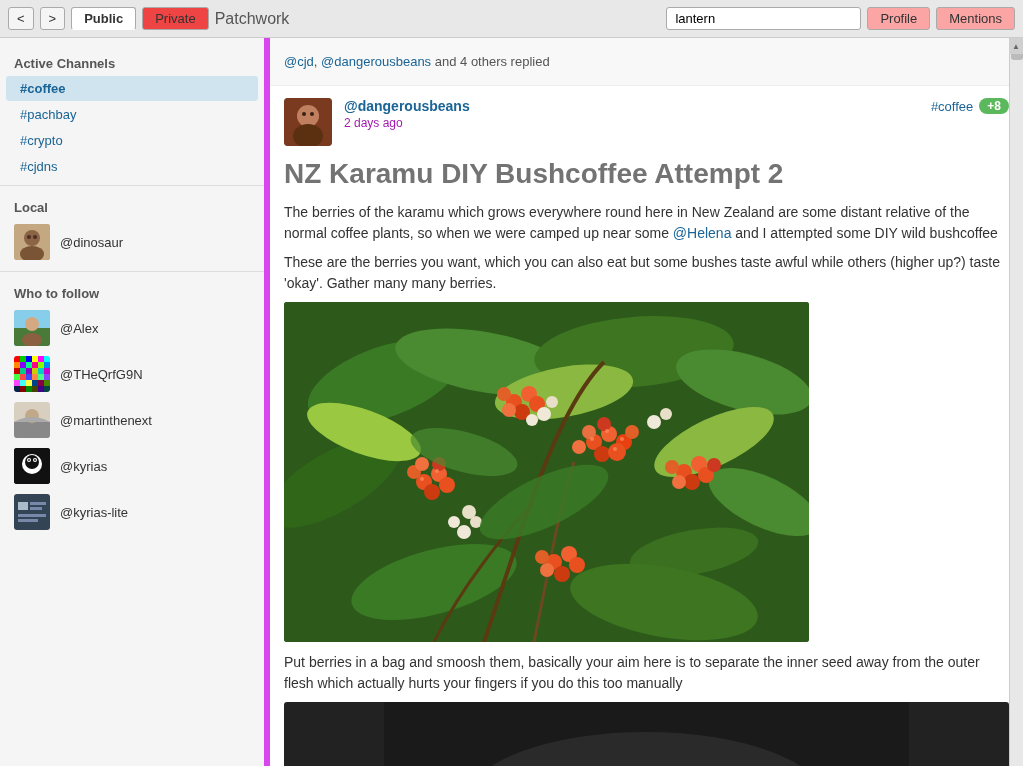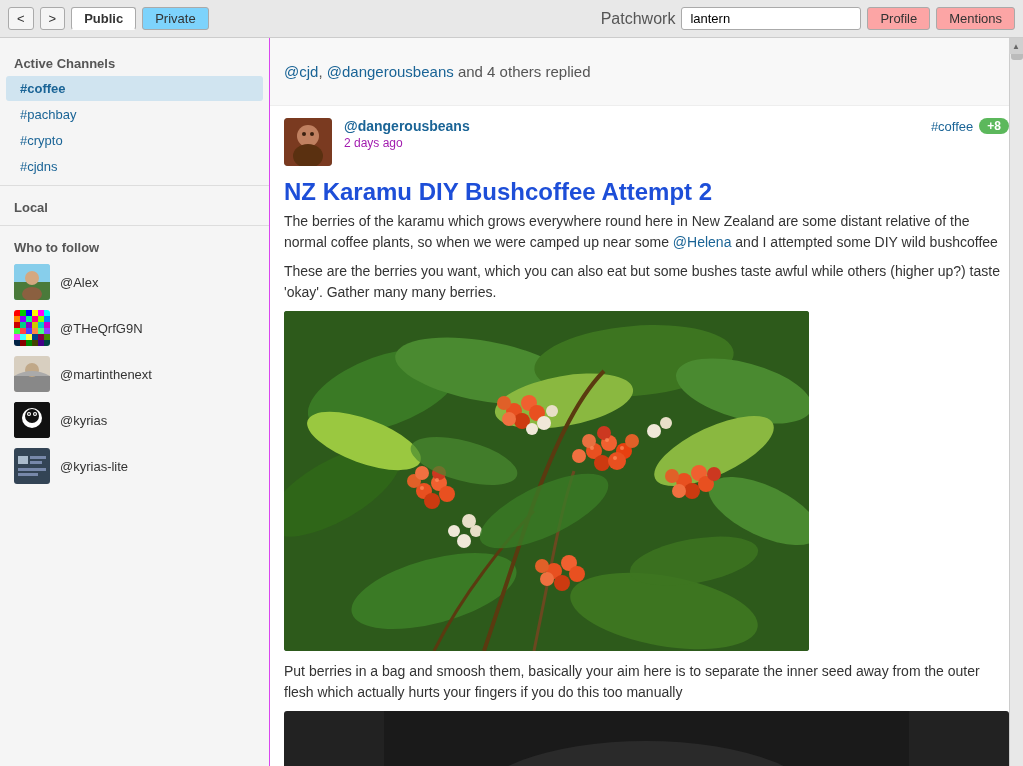--- a/index.html
+++ b/index.html
@@ -19,46 +19,46 @@
     .nav-btn {
       background: #f5f5f5;
       border: 1px solid #aaa;
       border-radius: 3px;
       padding: 3px 8px;
       cursor: pointer;
       font-size: 13px;
       color: #333;
     }
     .tab-btn {
-      background: #7dd3fc;
+      background: #ef4444;
       border: 1px solid #aaa;
       border-radius: 3px;
       padding: 3px 12px;
       cursor: pointer;
       font-size: 13px;
       color: #333;
     }
     .tab-btn.active {
       background: #fff;
       border-bottom-color: #fff;
       font-weight: bold;
     }
     .app-title {
       flex: 1;
-      text-align: right;
+      text-align: left;
       font-size: 16px;
       color: #555;
       font-weight: normal;
     }
     .search-input {
       border: 1px solid #aaa;
       border-radius: 3px;
       padding: 3px 8px;
       font-size: 13px;
-      width: 180px;
+      width: 195px;
     }
     .action-btn {
       background: #fca5a5;
       border: 1px solid #aaa;
       border-radius: 3px;
       padding: 3px 12px;
       cursor: pointer;
       font-size: 13px;
       color: #333;
     }
@@ -68,21 +68,21 @@
       display: flex;
       flex: 1;
       overflow: hidden;
     }
 
     
     #sidebar {
       width: 270px;
       min-width: 270px;
       background: #f5f5f5;
-      border-right: 1px solid #d946ef;
+      border-right: 6px solid #d946ef;
       overflow-y: auto;
       padding: 10px 0;
       position: relative;
     }
     .section-title {
       font-size: 13px;
       font-weight: bold;
       color: #555;
       padding: 8px 14px 4px;
     }
@@ -112,22 +112,22 @@
     
     #content {
       flex: 1;
       overflow-y: auto;
       background: #fff;
       position: relative;
     }
     .replied-line {
       background: #f8f8f8;
       border-bottom: 1px solid #eee;
-      padding: 25px 14px;
-      font-size: 15px;
+      padding: 16px 14px;
+      font-size: 13px;
       color: #555;
     }
     .replied-line a { color: #1a6496; text-decoration: none; }
 
     
     .post-container {
       padding: 12px 14px;
       border-bottom: 1px solid #eee;
     }
     .post-header {
@@ -160,24 +160,24 @@
     }
     .tag-count {
       background: #5cb85c;
       color: white;
       border-radius: 10px;
       padding: 1px 8px;
       font-size: 12px;
       font-weight: bold;
     }
     .post-title {
-      font-size: 24px;
+      font-size: 28px;
       font-weight: bold;
-      color: #1d4ed8;
-      margin-bottom: 4px;
+      color: #737373;
+      margin-bottom: 10px;
       line-height: 1.3;
     }
     .post-text {
       font-size: 14px;
       color: #333;
       line-height: 1.5;
       margin-bottom: 8px;
     }
     .post-text a { color: #1a6496; text-decoration: none; }
     .post-image {
@@ -246,20 +246,32 @@
     <div class="section-title">Active Channels</div>
 
     <a class="channel-tag active">#coffee</a>
     <a class="channel-tag">#pachbay</a>
     <a class="channel-tag">#crypto</a>
     <a class="channel-tag">#cjdns</a>
 
     <div class="divider"></div>
 
     <div class="section-title">Local</div>
+    <div class="local-user">
+      <div class="avatar-dinosaur">
+        <svg width="36" height="36" viewBox="0 0 36 36">
+          <rect width="36" height="36" fill="#c4a882"></rect>
+          <circle cx="18" cy="14" r="8" fill="#8b6347"></circle>
+          <ellipse cx="18" cy="30" rx="12" ry="8" fill="#7a5535"></ellipse>
+          <circle cx="15" cy="13" r="2" fill="#4a3020"></circle>
+          <circle cx="21" cy="13" r="2" fill="#4a3020"></circle>
+        </svg>
+      </div>
+      <span class="user-name">@dinosaur</span>
+    </div>
 
     <div class="divider"></div>
 
     <div class="section-title">Who to follow</div>
 
     <div class="local-user">
       <div class="avatar-alex">
         <svg width="36" height="36" viewBox="0 0 36 36">
           <rect width="36" height="36" fill="#87ceeb"></rect>
           <rect y="18" width="36" height="18" fill="#4a7a3a"></rect>

